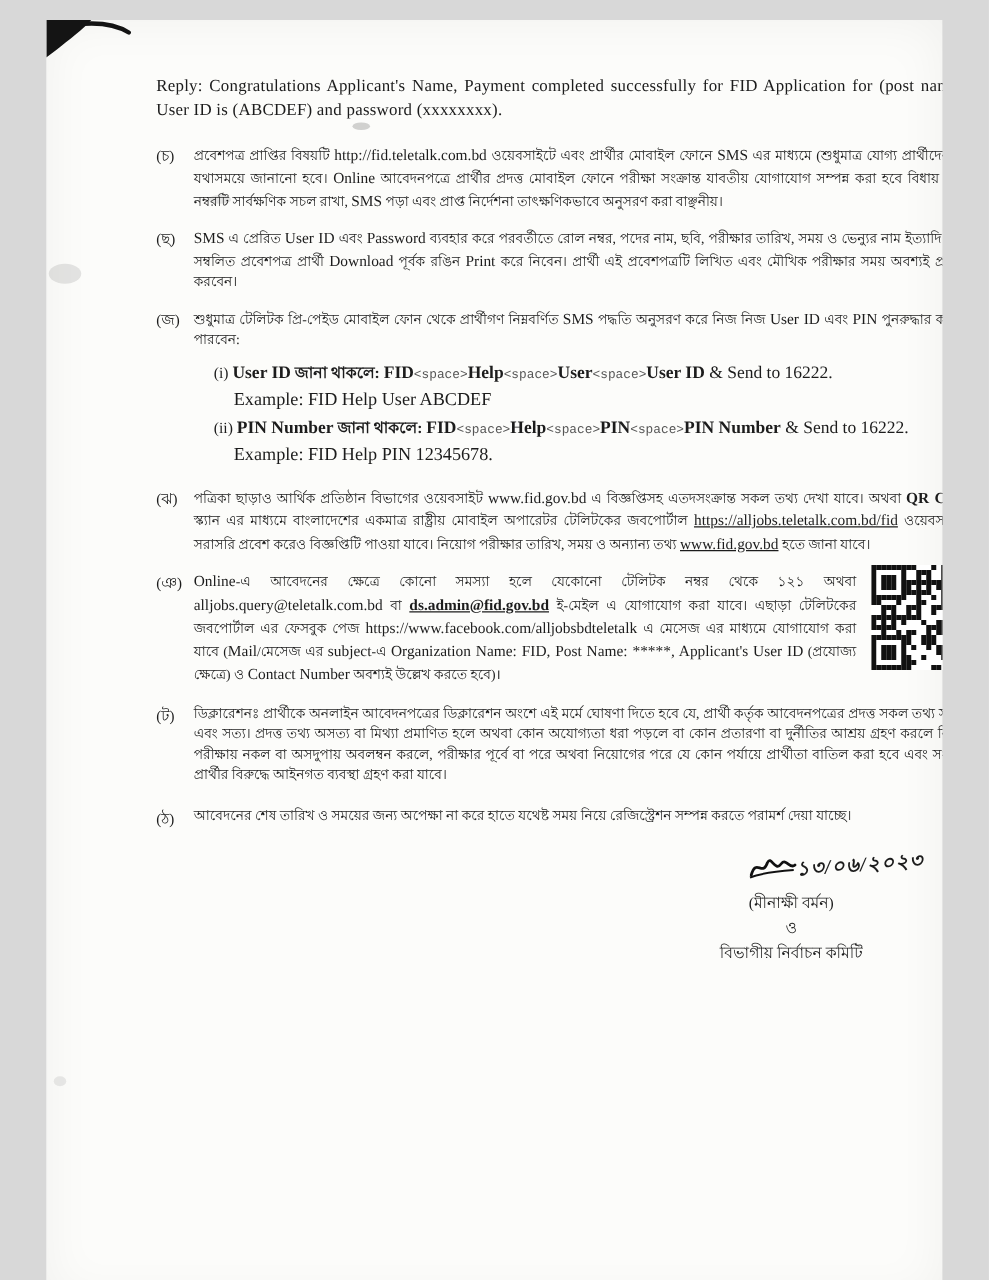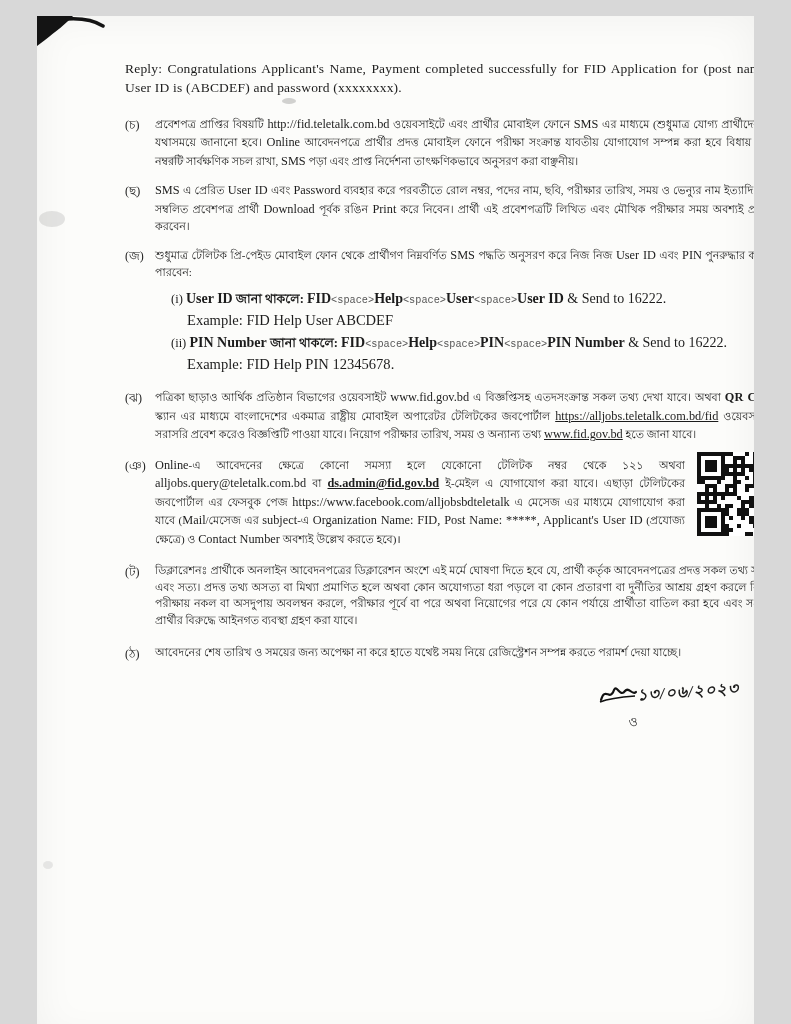--- a/index.html
+++ b/index.html
@@ -368,17 +368,19 @@
     </div>
 
     <div class="sig">
       <div class="sig-date-row">
         <svg class="sig-scribble" width="40" height="24" viewBox="0 0 40 24">
           <path d="M3,18 C7,4 12,20 16,8 C19,2 22,16 27,9 C31,4 34,14 38,10" stroke="#111" stroke-width="2.2" fill="none" stroke-linecap="round"></path>
           <path d="M2,20 C12,16 24,15 37,14" stroke="#111" stroke-width="1.6" fill="none"></path>
         </svg>
         <span class="sig-date">১৩/০৬/২০২৩</span>
       </div>
+      <div>(মীনাক্ষী বর্মন)</div>
       <div>ও</div>
+      <div>বিভাগীয় নির্বাচন কমিটি</div>
     </div>
 
   </div>
 </div>
 
 </body></html>

